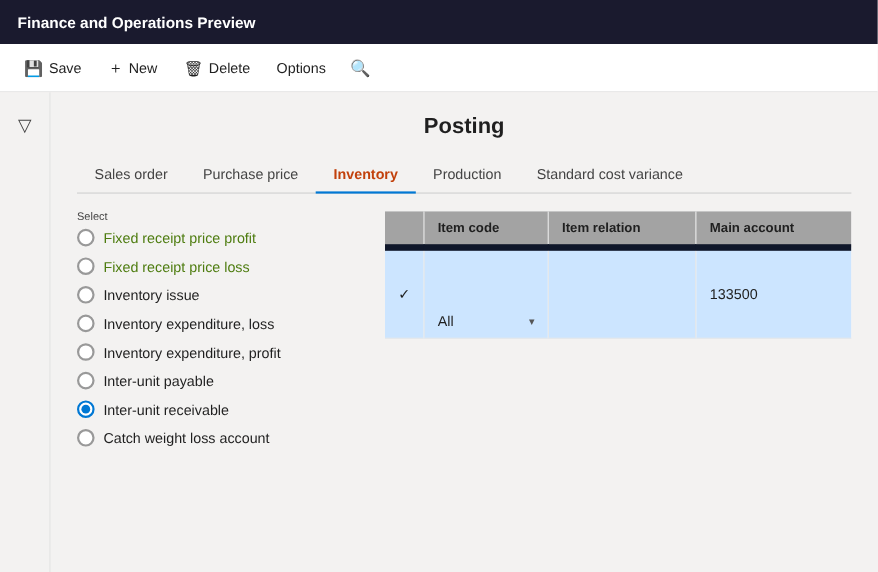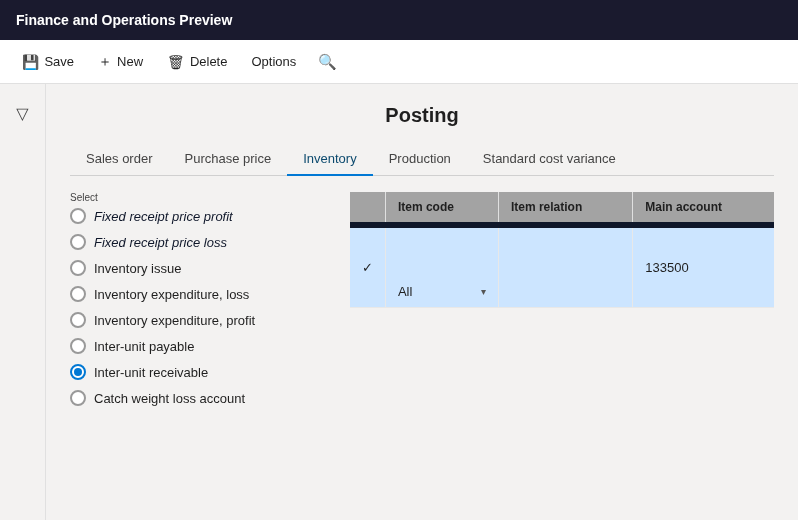--- a/index.html
+++ b/index.html
@@ -102,23 +102,23 @@
     .tab {
       padding: 8px 16px;
       cursor: pointer;
       font-size: 13px;
       color: #444;
       border-bottom: 2px solid transparent;
       margin-bottom: -1px;
       white-space: nowrap;
     }
     .tab.active {
-      color: #0c4a6e;
+      color: #c2410c;
       border-bottom: 2px solid #0078d4;
-      font-weight: 400;
+      font-weight: 700;
     }
 
     
     .two-col {
       display: flex;
       gap: 0;
       height: calc(100% - 100px);
     }
 
     
@@ -154,23 +154,22 @@
       border-color: #0078d4;
     }
     .radio-item.checked .radio-circle::after {
       content: '';
       width: 8px;
       height: 8px;
       border-radius: 50%;
       background: #0078d4;
     }
     .radio-item a {
-      color: #0f172a;
+      color: #4d7c0f;
       text-decoration: none;
-      font-style: italic;
     }
 
     
     .right-panel {
       flex: 1;
       overflow: hidden;
     }
     .data-table {
       width: 100%;
       border-collapse: collapse;

